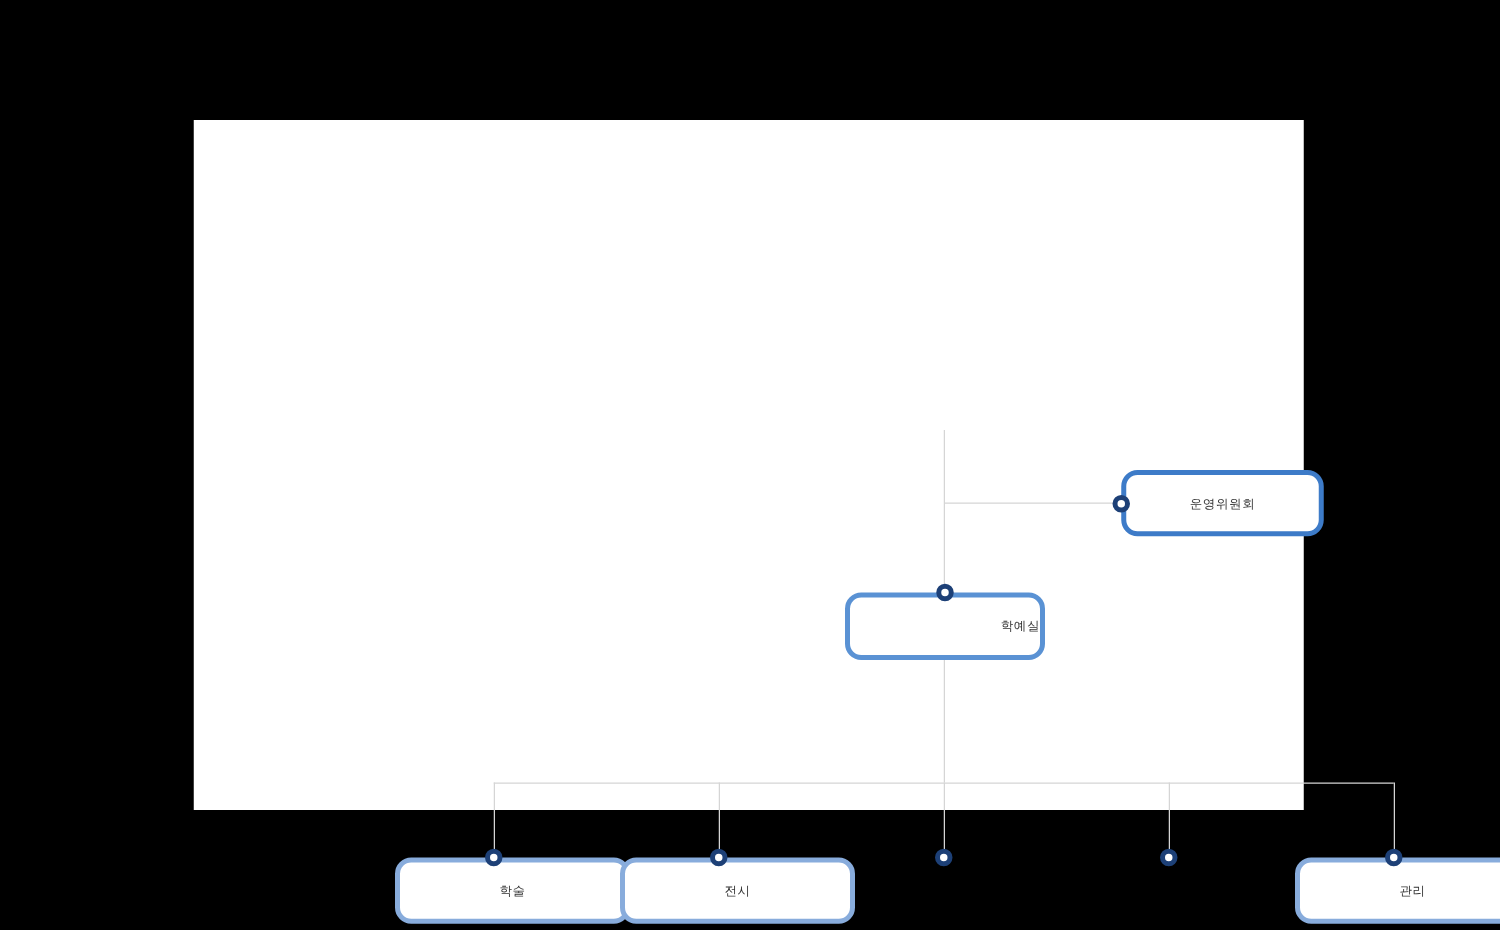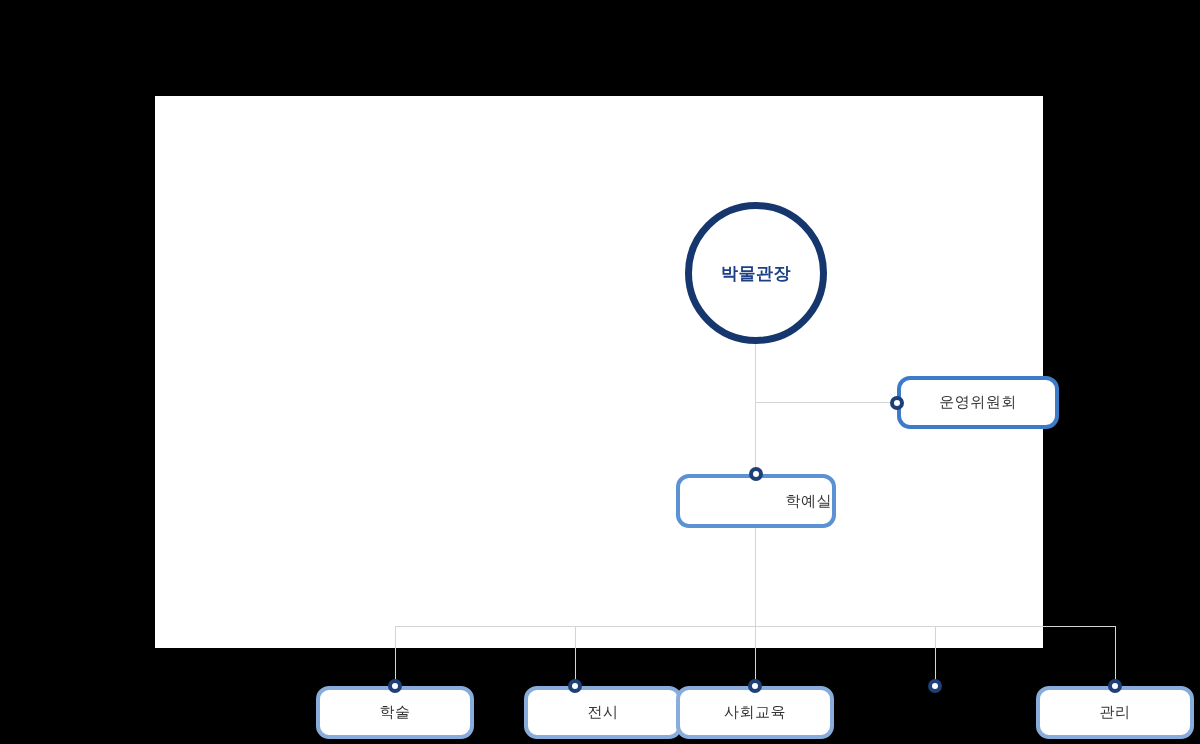--- a/index.html
+++ b/index.html
@@ -29,34 +29,34 @@
     color: #1d4184; font-weight: bold; font-size: 17px; letter-spacing: 0.5px;
   }
 
   .node {
     height: 53px;
     background: #ffffff;
     border-radius: 13px;
     display: flex; align-items: center; justify-content: center;
     z-index: 2;
   }
-  .node .label { color: #333333; font-size: 15px; letter-spacing: 0.5px; }
+  .node .label { color: #333333; font-size: 10px; letter-spacing: 0.5px; }
 
   .node-committee {
     left: 742px; top: 280px; width: 162px;
     border: 4px solid #3d7bc8;
   }
   .node-office {
     left: 521px; top: 378px; width: 160px; height: 54px;
     border: 4px solid #5a92d4;
     justify-content: flex-end;
   }
-  .node-dept { top: 590px; width: 158px; border: 4px solid #88acdc; justify-content: center; }
+  .node-dept { top: 590px; width: 188px; border: 4px solid #88acdc; justify-content: center; }
   .dept-0 { left: 161px; }
-  .dept-1 { left: 341px; margin-left: 28px; }
+  .dept-1 { left: 341px; }
   .dept-2 { left: 521px; }
   .dept-3 { left: 701px; }
   .dept-4 { left: 881px; }
 
   .line { background: #d5d5d5; z-index: 1; }
   .line-v { width: 1px; }
   .line-h { height: 1px; }
 
   .v-root-to-office  { left: 600px; top: 248px; height: 130px; }
   .h-branch-committee{ left: 601px; top: 306px; width: 141px; }
@@ -91,23 +91,20 @@
     <div class="abs line line-v v-root-to-office"></div>
     <div class="abs line line-h h-branch-committee"></div>
     <div class="abs line line-v v-office-to-bus"></div>
     <div class="abs line line-h h-bus"></div>
     <div class="abs line line-v v-drop-0"></div>
     <div class="abs line line-v v-drop-1"></div>
     <div class="abs line line-v v-drop-2"></div>
     <div class="abs line line-v v-drop-3"></div>
     <div class="abs line line-v v-drop-4"></div>
 
-    <div class="abs root-circle">
-      <span class="label">박물관장</span>
-    </div>
 
     <div class="abs node node-committee">
       <span class="label">운영위원회</span>
     </div>
     <div class="abs dot dot-committee"></div>
 
     <div class="abs node node-office">
       <span class="label">학예실</span>
     </div>
     <div class="abs dot dot-office"></div>
@@ -115,23 +112,20 @@
     <div class="abs node node-dept dept-0">
       <span class="label">학술</span>
     </div>
     <div class="abs dot dot-dept-0"></div>
 
     <div class="abs node node-dept dept-1">
       <span class="label">전시</span>
     </div>
     <div class="abs dot dot-dept-1"></div>
 
-    <div class="abs node node-dept dept-2">
-      <span class="label">사회교육</span>
-    </div>
     <div class="abs dot dot-dept-2"></div>
 
     <div class="abs dot dot-dept-3"></div>
 
     <div class="abs node node-dept dept-4">
       <span class="label">관리</span>
     </div>
     <div class="abs dot dot-dept-4"></div>
 
   </div>

